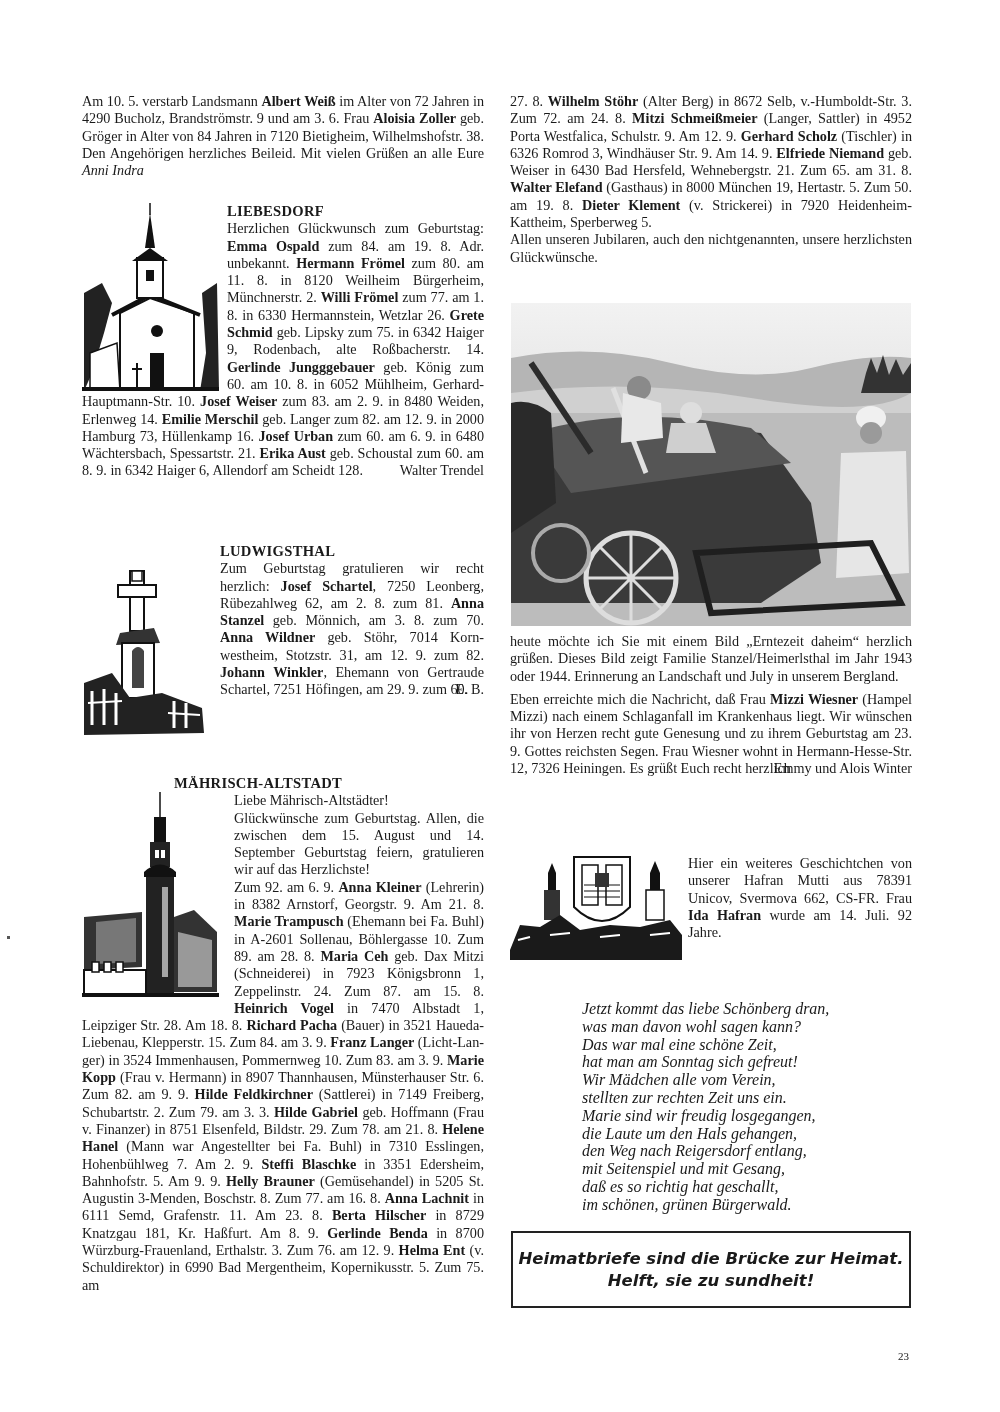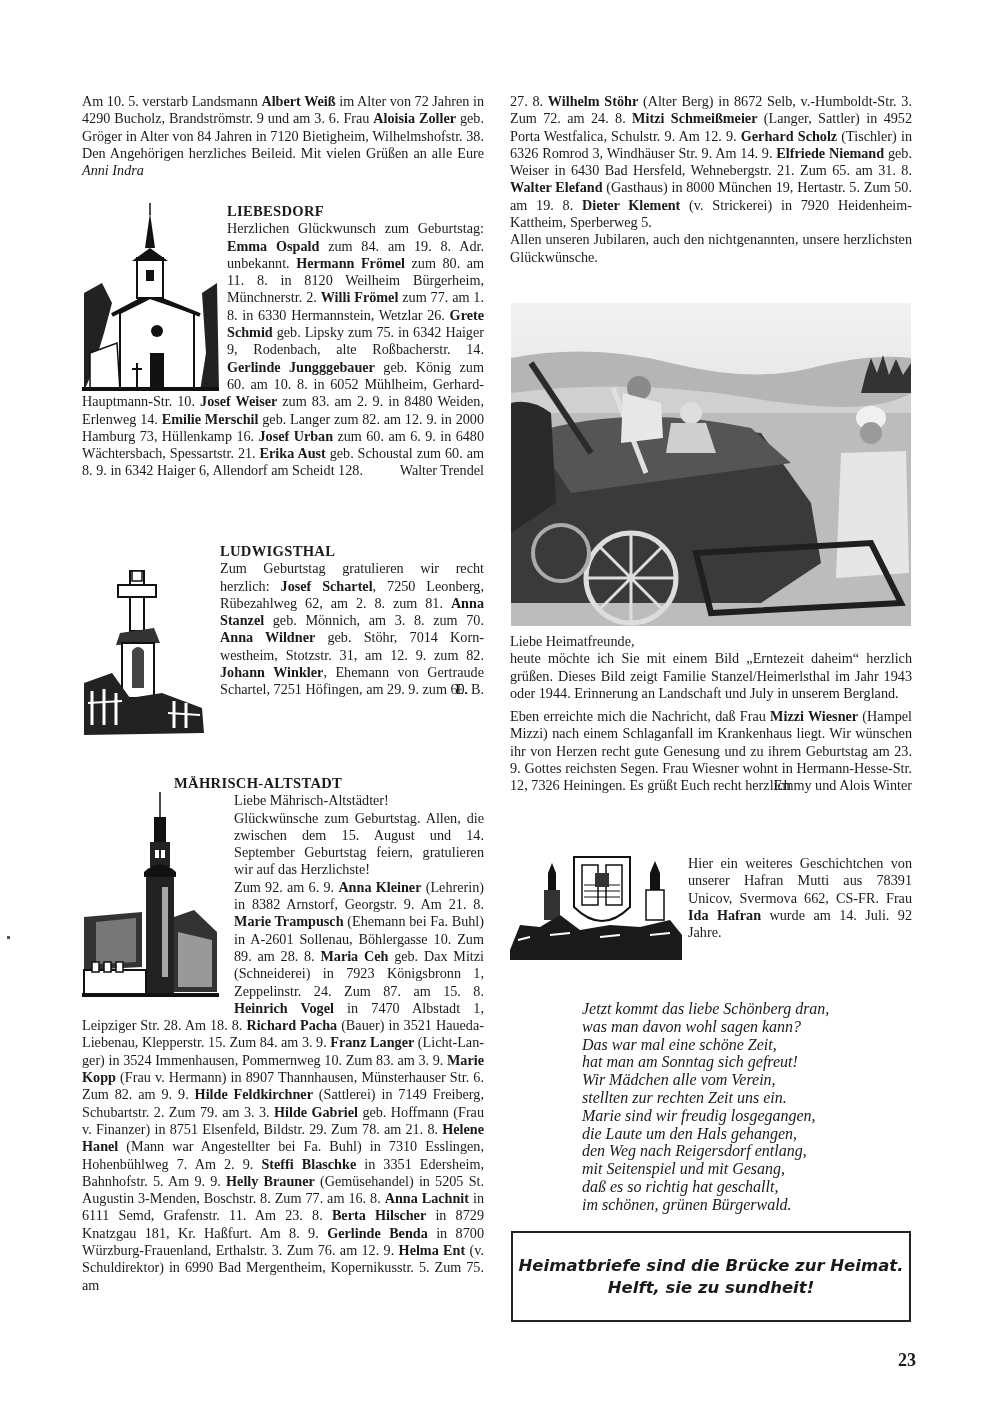--- a/index.html
+++ b/index.html
@@ -9,24 +9,24 @@
   .col p { margin: 0; }
   b { font-weight: bold; }
   i { font-style: italic; }
   .left { left: 82px; width: 402px; }
   .right { left: 510px; width: 402px; }
   .head { font-weight: bold; font-size: 14.6px; letter-spacing: 0.3px; }
   .sig { text-align: right; }
   .photo { position: absolute; left: 511px; top: 303px; width: 400px; height: 323px; overflow: hidden; background: #cfcfcf; }
   .poem { position: absolute; left: 582px; top: 1000px; font-style: italic; font-size: 16px; line-height: 17.8px; }
   .poem div { white-space: nowrap; }
-  .motto { position: absolute; left: 511px; top: 1231px; width: 400px; height: 91px; border: 2px solid #222; box-sizing: border-box;
+  .motto { position: absolute; left: 511px; top: 1231px; width: 400px; height: 77px; border: 2px solid #222; box-sizing: border-box;
            display: flex; flex-direction: column; justify-content: center; align-items: center;
            font-family: "DejaVu Sans", "Liberation Sans", sans-serif; font-style: italic; font-weight: bold; font-size: 16.5px; line-height: 22px; }
-  .pagenum { position: absolute; left: 898px; top: 1350px; font-size: 18px; font-weight: bold; }
+  .pagenum { position: absolute; left: 898px; top: 1350px; font-size: 11px; }
   .speck { position: absolute; left: 7px; top: 936px; width: 3px; height: 3px; background: #555; }
 </style>
 </head>
 <body>
 
 <div class="col left" style="top:93px;">
   <p>Am 10. 5. verstarb Landsmann <b>Albert Weiß</b> im Alter von 72 Jahren in 4290 Bucholz, Brandströmstr. 9 und am 3. 6. Frau <b>Aloi­sia Zoller</b> geb. Gröger in  Alter von 84 Jahren in 7120 Bietig­heim, Wilhelmshofstr. 38. Den Angehörigen herzliches Beileid. Mit vielen Grüßen an alle Eure <i>Anni Indra</i></p>
 </div>
 
 <div class="col left" style="top:203px;">
@@ -132,21 +132,20 @@
     <path d="M330 150 L395 148 L398 270 L325 275 Z" fill="#e6e6e6"></path>
     <path d="M185 250 L360 240 L390 300 L200 310 Z" fill="none" stroke="#1f1f1f" stroke-width="6"></path>
     <circle cx="120" cy="275" r="45" fill="none" stroke="#ddd" stroke-width="5"></circle>
     <path d="M120 230 L120 320 M75 275 L165 275 M88 243 L152 307 M152 243 L88 307" stroke="#ddd" stroke-width="3"></path>
     <circle cx="50" cy="250" r="28" fill="none" stroke="#aaa" stroke-width="4"></circle>
     <path d="M0 100 Q20 95 40 110 L45 200 L0 230 Z" fill="#2a2a2a"></path>
   </svg>
 </div>
 
 <div class="col right" style="top:633px;">
-  <p>Liebe Heimatfreunde,</p>
   <p>heute möchte ich Sie mit einem Bild „Erntezeit daheim“ herzlich grüßen. Dieses Bild zeigt Familie Stanzel/Heimerlsthal im Jahr 1943 oder 1944. Erinnerung an Landschaft und July in unse­rem Bergland.</p>
   <p style="margin-top:6px;">Eben erreichte mich die Nachricht, daß Frau <b>Mizzi Wiesner</b> (Hampel Mizzi) nach einem Schlaganfall im Krankenhaus liegt. Wir wünschen ihr von Herzen recht gute Genesung und zu ihrem Geburtstag am 23. 9. Gottes reichsten Segen. Frau Wiesner wohnt in Hermann-Hesse-Str. 12, 7326 Heiningen. Es grüßt Euch recht herzlich</p>
   <p class="sig" style="margin-top:-17.3px;">Emmy und Alois Winter</p>
 </div>
 
 <div class="col right" style="top:855px;">
   <div style="float:left; width:178px; height:108px;">
     <svg width="175" height="105" viewBox="0 0 175 105">
       <path d="M64 2 L120 2 L120 52 Q92 80 64 52 Z" fill="#fff" stroke="#111" stroke-width="2"></path>
       <rect x="72" y="10" width="16" height="40" fill="#fff" stroke="#111" stroke-width="1.5"></rect>

